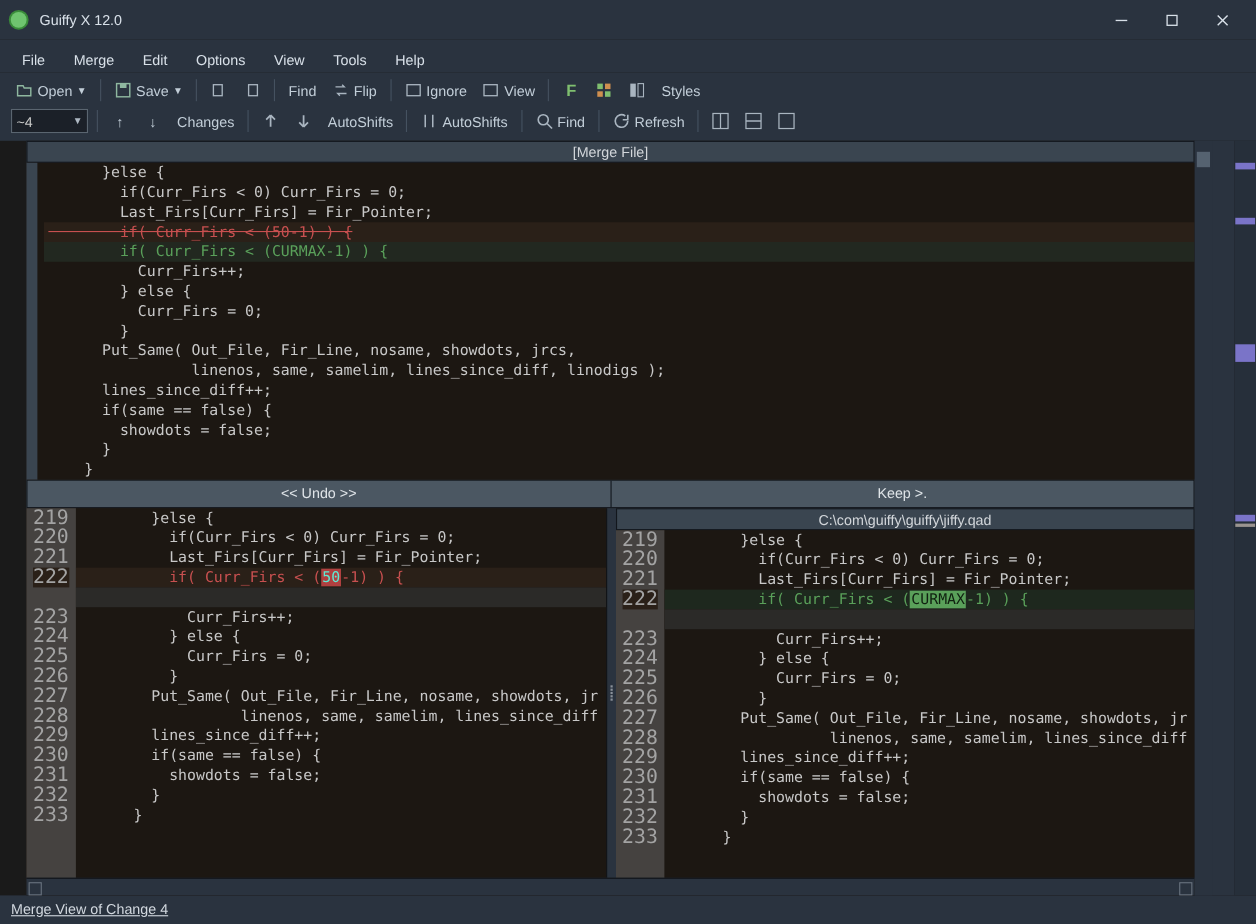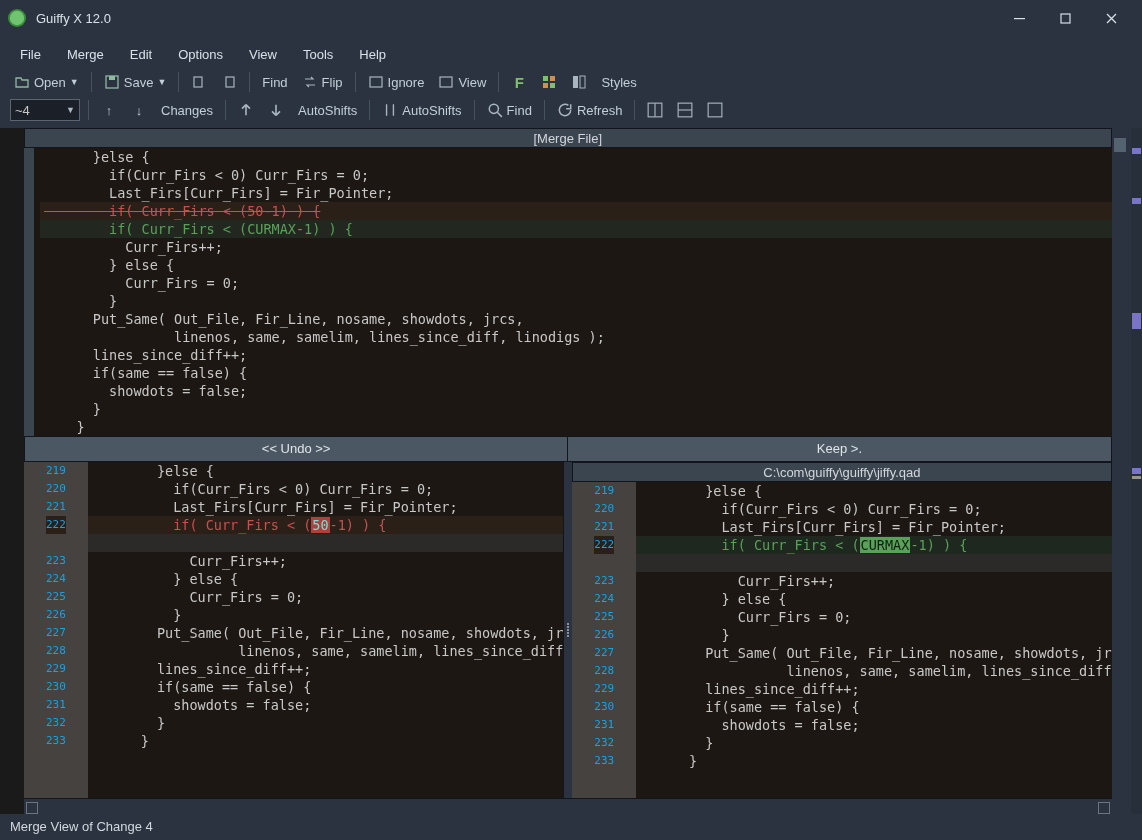--- a/index.html
+++ b/index.html
@@ -137,25 +137,25 @@
   }
   .file-pane:last-child { border-right: none; }
   .file-code-wrap {
     flex: 1;
     display: flex;
     min-height: 0;
     background: #1c1712;
   }
   .gutter {
     background: #454240;
-    color: #0ea5e9;
+    color: #a3a3a3;
     font-family: "Consolas", monospace;
-    font-size: 11px;
+    font-size: 18px;
     line-height: 18px;
-    padding: 0 22px;
+    padding: 0 6px;
     text-align: right;
   }
   .gutter .gl { height: 18px; }
   .gutter .gl.blank { color: transparent; }
   .gutter .gl.hl { background:#2a2018;}
   .file-code {
     flex: 1;
     font-family: "Consolas", monospace;
     font-size: 13.5px;
     line-height: 18px;
@@ -179,20 +179,21 @@
     content:"";position:absolute;top:3px;width:10px;height:10px;border:1px solid #6a7480;
   }
   .bottom-scroll::before{left:2px;}
   .bottom-scroll::after{right:2px;}
   .statusbar {
     height: 26px;
     background: #2a333f;
     color: #d2d8df;
     padding: 0 10px;
     line-height: 26px;
+    text-decoration: underline;
   }
   .right-rail {
     width: 36px;
     background: #2a333f;
     display: flex;
     flex-direction: column;
   }
   .main-row { display: flex; flex: 1; min-height: 0; margin-left: 24px; }
   .vscroll {
     width: 16px;

